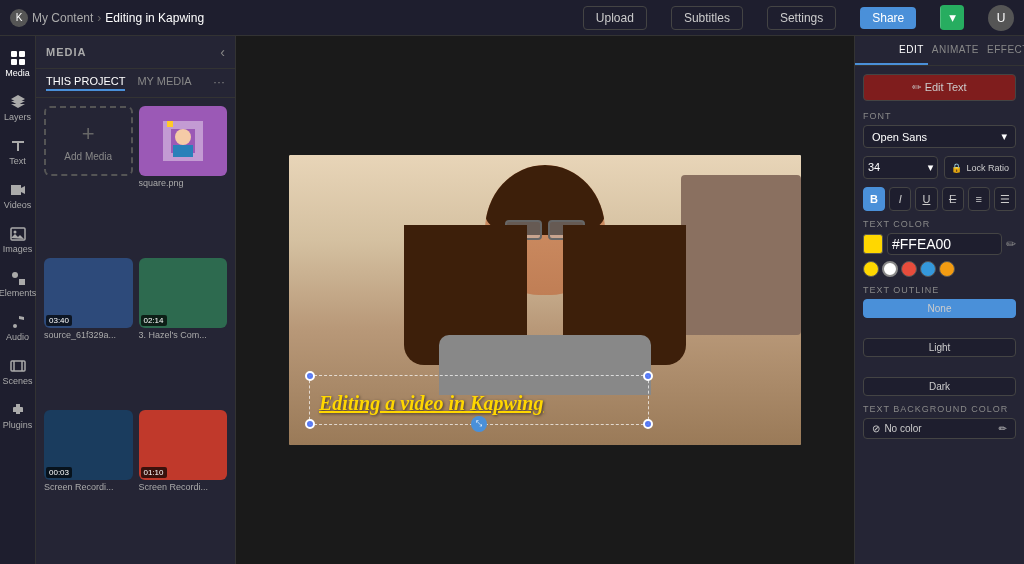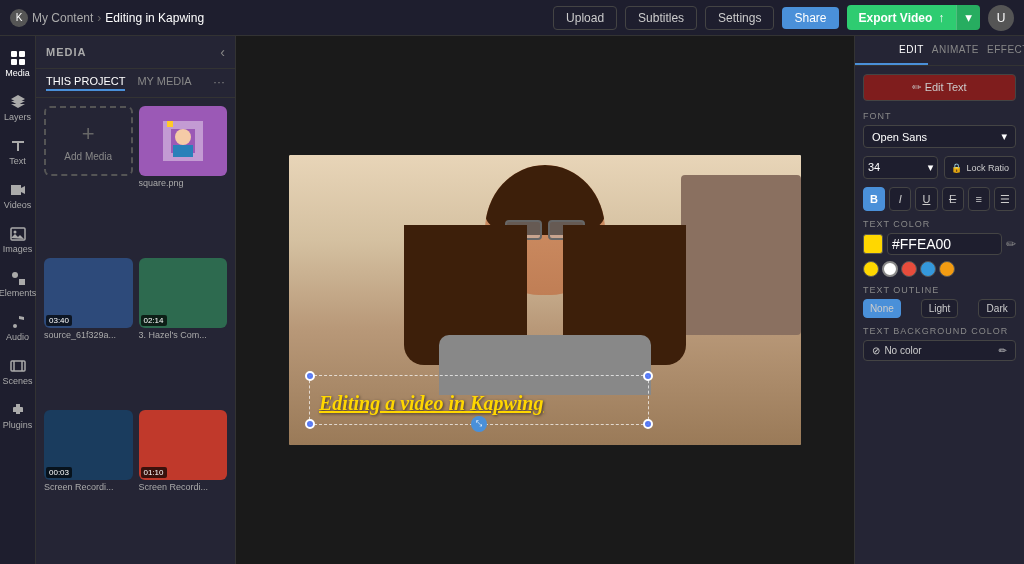--- a/index.html
+++ b/index.html
@@ -5,21 +5,21 @@
     * { box-sizing: border-box; margin: 0; padding: 0; }
     body { font-family: -apple-system, BlinkMacSystemFont, 'Segoe UI', sans-serif; background: #1a1a2e; color: #fff; width: 1024px; height: 564px; overflow: hidden; font-size: 12px; }
 
     
     .topbar { display: flex; align-items: center; background: #1e1e2e; height: 36px; padding: 0 10px; border-bottom: 1px solid #333; gap: 8px; }
     .topbar-left { display: flex; align-items: center; gap: 6px; flex: 1; }
     .breadcrumb { display: flex; align-items: center; gap: 4px; font-size: 12px; color: #aaa; }
     .breadcrumb a { color: #aaa; text-decoration: none; text-align: center; }
     .breadcrumb .sep { color: #666; }
     .breadcrumb .current { color: #fff; }
-    .topbar-right { display: flex; align-items: center; gap: 8px; }
+    .topbar-right { display: flex; align-items: center; gap: 24px; }
     .btn { padding: 4px 12px; border-radius: 4px; border: none; cursor: pointer; font-size: 12px; display: flex; align-items: center; gap: 4px; }
     .btn-ghost { background: transparent; color: #ccc; border: 1px solid #444; }
     .btn-blue { background: #4a90d9; color: #fff; }
     .btn-export { display: flex; align-items: center; background: #2ecc71; color: #fff; border-radius: 4px; font-weight: 600; font-size: 12px; overflow: hidden; }
     .btn-export-main { padding: 5px 12px; border: none; background: transparent; color: #fff; cursor: pointer; font-weight: 600; font-size: 12px; display: flex; align-items: center; gap: 6px; }
     .btn-export-arrow { padding: 5px 8px; border: none; background: rgba(0,0,0,0.15); color: #fff; cursor: pointer; border-left: 1px solid rgba(255,255,255,0.2); }
     .avatar { width: 26px; height: 26px; border-radius: 50%; background: #555; overflow: hidden; display: flex; align-items: center; justify-content: center; font-size: 12px; color: #fff; }
 
     
     .main-layout { display: flex; height: calc(564px - 36px); }
@@ -67,21 +67,21 @@
     .lock-ratio-btn { display: flex; align-items: center; gap: 4px; padding: 4px 6px; background: #1e1e2e; border: 1px solid #444; border-radius: 4px; color: #ccc; font-size: 9px; cursor: pointer; }
     .format-btns { display: flex; gap: 4px; margin-bottom: 8px; }
     .fmt-btn { width: 24px; height: 24px; background: #1e1e2e; border: 1px solid #444; border-radius: 4px; color: #ccc; font-size: 11px; cursor: pointer; display: flex; align-items: center; justify-content: center; }
     .fmt-btn.active { background: #4a90d9; border-color: #4a90d9; color: #fff; }
     .color-row { display: flex; align-items: center; gap: 4px; margin-bottom: 6px; }
     .color-swatch { width: 20px; height: 20px; border-radius: 3px; cursor: pointer; border: 1px solid #555; }
     .color-hex { flex: 1; padding: 2px 4px; background: #1e1e2e; border: 1px solid #444; border-radius: 4px; color: #fff; font-size: 14px; }
     .color-edit-btn { color: #888; font-size: 12px; cursor: pointer; }
     .color-presets { display: flex; gap: 3px; margin-bottom: 8px; }
     .color-preset { width: 16px; height: 16px; border-radius: 50%; cursor: pointer; border: 1px solid #555; }
-    .outline-btns { display: flex; gap: 20px; margin-bottom: 8px; }
+    .outline-btns { display: flex; gap: 20px; margin-bottom: 8px; flex-direction: column; }
     .outline-btn { flex: 1; padding: 3px; background: #1e1e2e; border: 1px solid #444; border-radius: 4px; color: #ccc; font-size: 10px; cursor: pointer; text-align: center; }
     .outline-btn.active { background: #4a90d9; border-color: #4a90d9; }
     .no-color-btn { display: flex; align-items: center; gap: 4px; padding: 4px 8px; background: #1e1e2e; border: 1px solid #444; border-radius: 4px; color: #ccc; font-size: 10px; cursor: pointer; width: 100%; }
   </style>
 </head>
 <body>
 
 <div class="topbar">
   <div class="topbar-left">
     <div class="breadcrumb">
@@ -90,24 +90,20 @@
       <span class="sep">›</span>
       <span class="current">Editing in Kapwing</span>
     </div>
   </div>
   <div class="topbar-right">
     <button class="btn btn-ghost">Upload</button>
     <button class="btn btn-ghost">Subtitles</button>
     <button class="btn btn-ghost">Settings</button>
     <button class="btn btn-blue">Share</button>
     <div class="btn-export">
-      <button class="btn-export-main">
-        <span>Export Video</span>
-        <span>↑</span>
-      </button>
       <button class="btn-export-arrow">▾</button>
     </div>
     <div class="avatar">U</div>
   </div>
 </div>
 
 <div class="main-layout">
 
   <div class="left-sidebar">
     <div class="sidebar-icon active">

